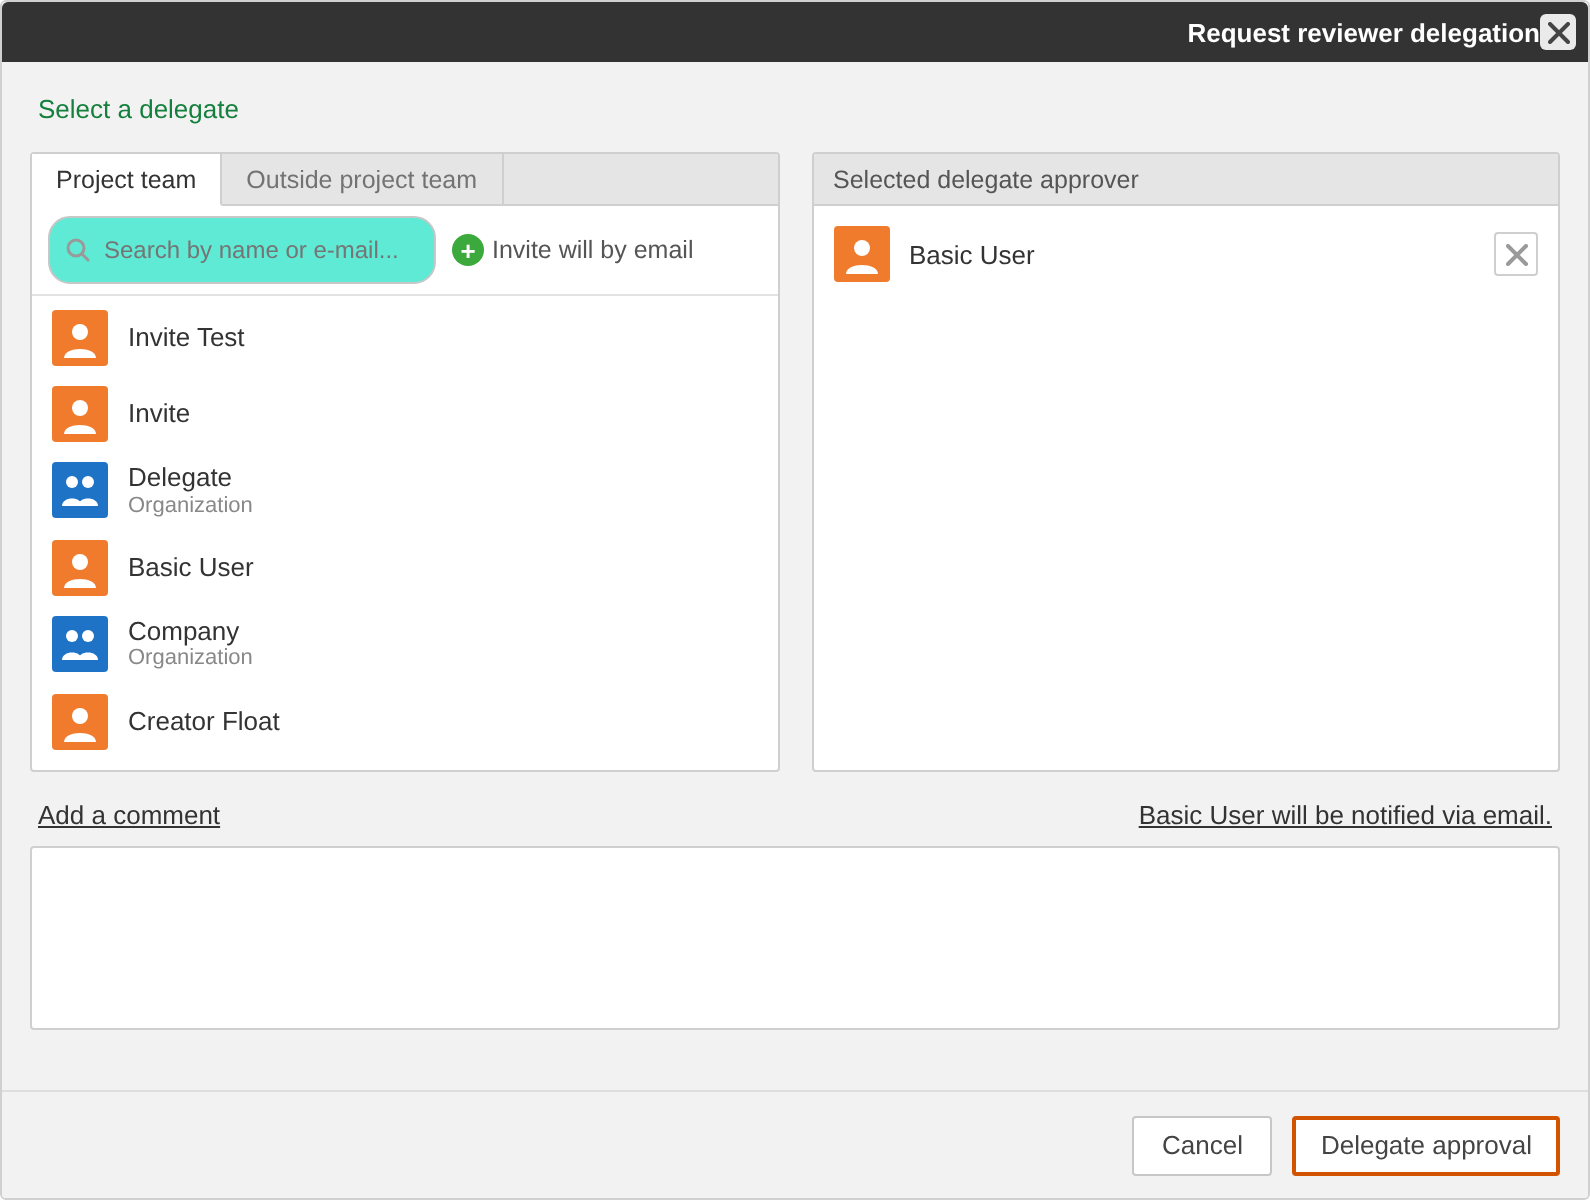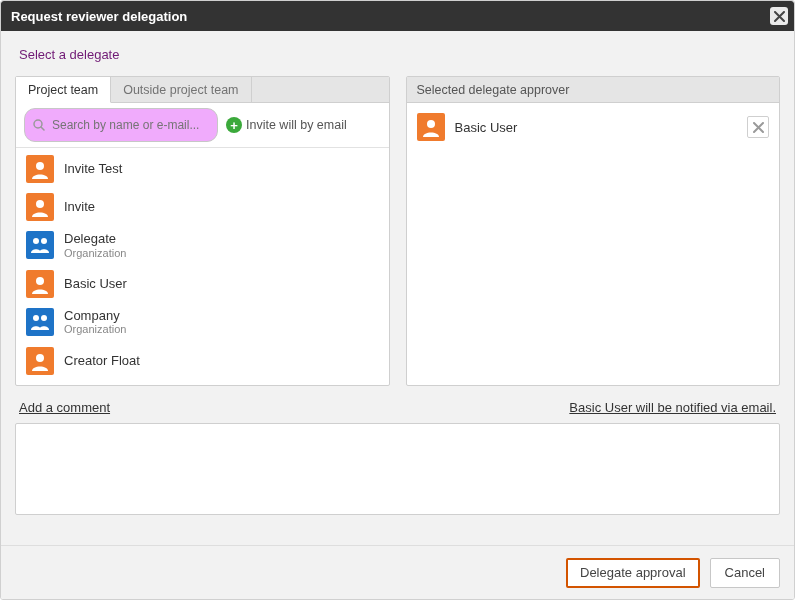--- a/index.html
+++ b/index.html
@@ -1,30 +1,30 @@
 <!DOCTYPE html>
 <html><head>
 <meta charset="utf-8">
 <style>
   * { box-sizing: border-box; }
   html, body { margin:0; padding:0; font-family: Arial, Helvetica, sans-serif; font-size:13px; color:#333; background:#fff; }
   .frame { width:795px; height:600px; border:1px solid #d0d0d0; border-radius:3px; overflow:hidden; display:flex; flex-direction:column; }
-  .titlebar { background:#333; color:#fff; font-weight:bold; height:30px; display:flex; align-items:center; justify-content:space-between; padding:0 6px 0 10px; border-top-left-radius:3px; border-top-right-radius:3px; }
+  .titlebar { background:#333; color:#fff; font-weight:bold; height:30px; display:flex; align-items:center; justify-content:flex-end; padding:0 6px 0 10px; border-top-left-radius:3px; border-top-right-radius:3px; }
   .titlebar .close { width:18px; height:18px; background:#eaeaea; border-radius:3px; display:flex; align-items:center; justify-content:center; color:#333; cursor:pointer; }
   .content { flex:1; background:#f2f2f2; padding:14px 14px 0 14px; display:flex; flex-direction:column; }
-  .subtitle { margin:2px 0 14px 4px; color:#701a75; }
+  .subtitle { margin:2px 0 14px 4px; color:#15803d; }
   .panels { display:flex; gap:16px; }
   .panel { flex:1; border:1px solid #cfcfcf; background:#fff; border-radius:2px; display:flex; flex-direction:column; height:310px; }
   .panel.left { max-width:389px; }
   .panel.right { flex:1; }
   .tabs { display:flex; height:26px; background:#e5e5e5; border-bottom:1px solid #cfcfcf; }
   .tab { padding:0 12px; display:flex; align-items:center; color:#737373; border-right:1px solid #cfcfcf; cursor:pointer; font-size:12.5px; }
   .tab.active { background:#fff; border-bottom:1px solid #fff; margin-bottom:-1px; color:#333; }
   .toolbar { display:flex; align-items:center; gap:8px; padding:5px 8px; border-bottom:1px solid #e2e2e2; }
-  .search { flex:0 0 174px; height:34px; border:1px solid #c7c7c7; border-radius:11px; display:flex; align-items:center; padding:16px 8px; color:#888; background:#f0abfc; }
+  .search { flex:0 0 174px; height:34px; border:1px solid #c7c7c7; border-radius:11px; display:flex; align-items:center; padding:16px 8px; color:#888; background:#5eead4; }
   .search svg { margin-right:5px; flex-shrink:0; }
   .search input { border:none; outline:none; font-size:12px; color:#333; flex:1; background:transparent; }
   .invite { display:flex; align-items:center; gap:4px; color:#555; font-size:12.5px; cursor:pointer; }
   .plus-circle { width:16px; height:16px; border-radius:50%; background:#3ba93b; color:#fff; display:flex; align-items:center; justify-content:center; font-weight:bold; font-size:13px; line-height:1; }
   .listwrap { flex:1; overflow:hidden; position:relative; }
   .list { position:absolute; inset:0; overflow-y:auto; padding:2px 0; }
   .row { display:flex; align-items:center; gap:10px; padding:5px 10px; cursor:pointer; }
   .avatar { width:28px; height:28px; border-radius:2px; display:flex; align-items:center; justify-content:center; flex-shrink:0; }
   .avatar.user { background:#f07b2d; }
   .avatar.org  { background:#1e73c7; }
@@ -194,17 +194,17 @@
     </div>
 
     <div class="below">
       <span>Add a comment</span>
       <span>Basic User will be notified via email.</span>
     </div>
     <textarea class="comment" style=""></textarea>
   </div>
 
   <div class="footer">
+    <button class="btn">Cancel</button>
     <button class="btn primary-outline">Delegate approval</button>
-    <button class="btn">Cancel</button>
   </div>
 
 </div>
 
 </body></html>

